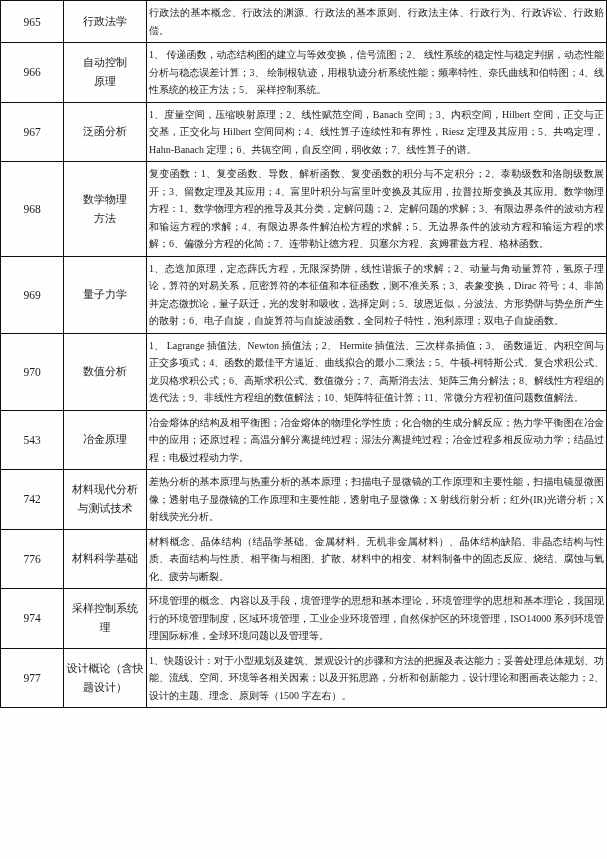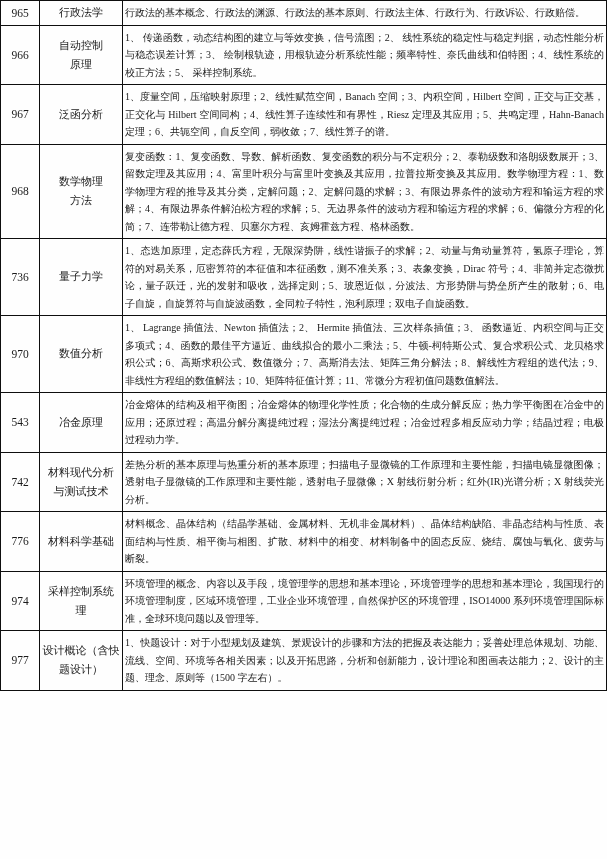--- a/index.html
+++ b/index.html
@@ -17,21 +17,21 @@
     background: #fefefe;
   }
   .doc-table td {
     border: 1.6px solid #0e0e0e;
     vertical-align: middle;
   }
   td.code-cell {
     width: 36px;
     text-align: center;
     font-size: 11.5px;
-    padding: 2px 1px;
+    padding: 2px 13px;
   }
   td.name-cell {
     width: 78px;
     text-align: center;
     font-size: 11px;
     line-height: 1.75;
     white-space: pre-line;
     padding: 2px 2px;
     margin-top: 48px;
   }
@@ -65,21 +65,21 @@
       <td class="name-cell">泛函分析</td>
       <td class="desc-cell">1、度量空间，压缩映射原理；2、线性赋范空间，Banach 空间；3、内积空间，Hilbert 空间，正交与正交基，正交化与 Hilbert 空间同构；4、线性算子连续性和有界性，Riesz 定理及其应用；5、共鸣定理，Hahn-Banach 定理；6、共轭空间，自反空间，弱收敛；7、线性算子的谱。</td>
     </tr>
     <tr>
       <td class="code-cell">968</td>
       <td class="name-cell">数学物理
 方法</td>
       <td class="desc-cell">复变函数：1、复变函数、导数、解析函数、复变函数的积分与不定积分；2、泰勒级数和洛朗级数展开；3、留数定理及其应用；4、富里叶积分与富里叶变换及其应用，拉普拉斯变换及其应用。数学物理方程：1、数学物理方程的推导及其分类，定解问题；2、定解问题的求解；3、有限边界条件的波动方程和输运方程的求解；4、有限边界条件解泊松方程的求解；5、无边界条件的波动方程和输运方程的求解；6、偏微分方程的化简；7、连带勒让德方程、贝塞尔方程、亥姆霍兹方程、格林函数。</td>
     </tr>
     <tr>
-      <td class="code-cell">736</td>
+      <td class="code-cell">969</td>
       <td class="name-cell">量子力学</td>
       <td class="desc-cell">1、态迭加原理，定态薛氏方程，无限深势阱，线性谐振子的求解；2、动量与角动量算符，氢原子理论，算符的对易关系，厄密算符的本征值和本征函数，测不准关系；3、表象变换，Dirac 符号；4、非简并定态微扰论，量子跃迁，光的发射和吸收，选择定则；5、玻恩近似，分波法、方形势阱与势垒所产生的散射；6、电子自旋，自旋算符与自旋波函数，全同粒子特性，泡利原理；双电子自旋函数。</td>
     </tr>
     <tr>
       <td class="code-cell">970</td>
       <td class="name-cell">数值分析</td>
       <td class="desc-cell">1、 Lagrange 插值法、Newton 插值法；2、 Hermite 插值法、三次样条插值；3、 函数逼近、内积空间与正交多项式；4、函数的最佳平方逼近、曲线拟合的最小二乘法；5、牛顿-柯特斯公式、复合求积公式、龙贝格求积公式；6、高斯求积公式、数值微分；7、高斯消去法、矩阵三角分解法；8、解线性方程组的迭代法；9、非线性方程组的数值解法；10、矩阵特征值计算；11、常微分方程初值问题数值解法。</td>
     </tr>
     <tr>
       <td class="code-cell">543</td>

